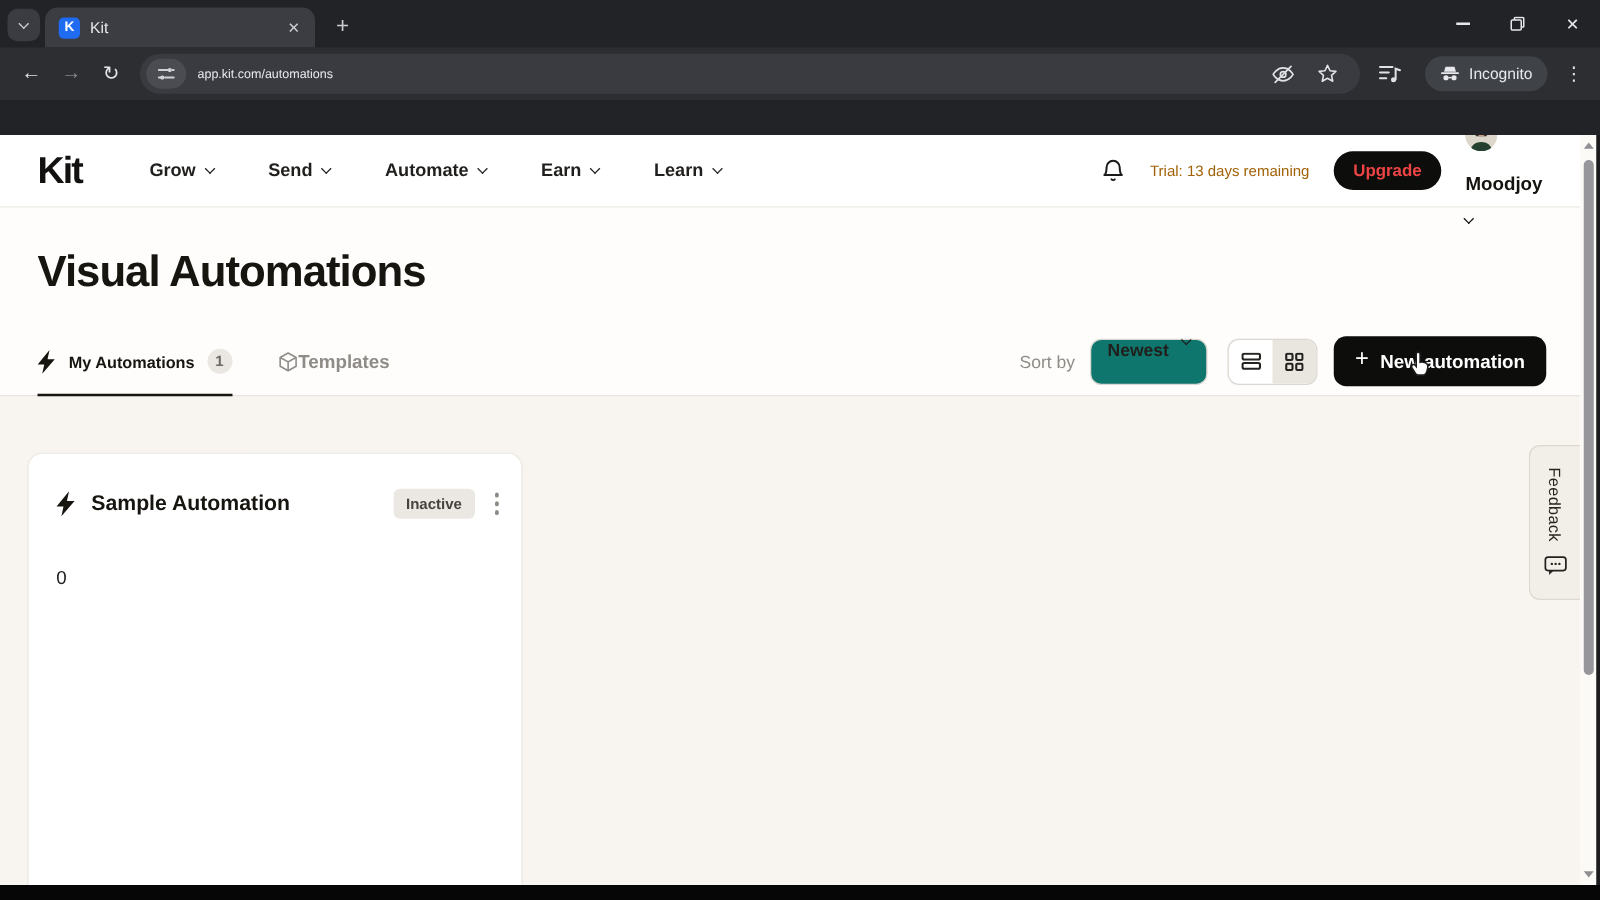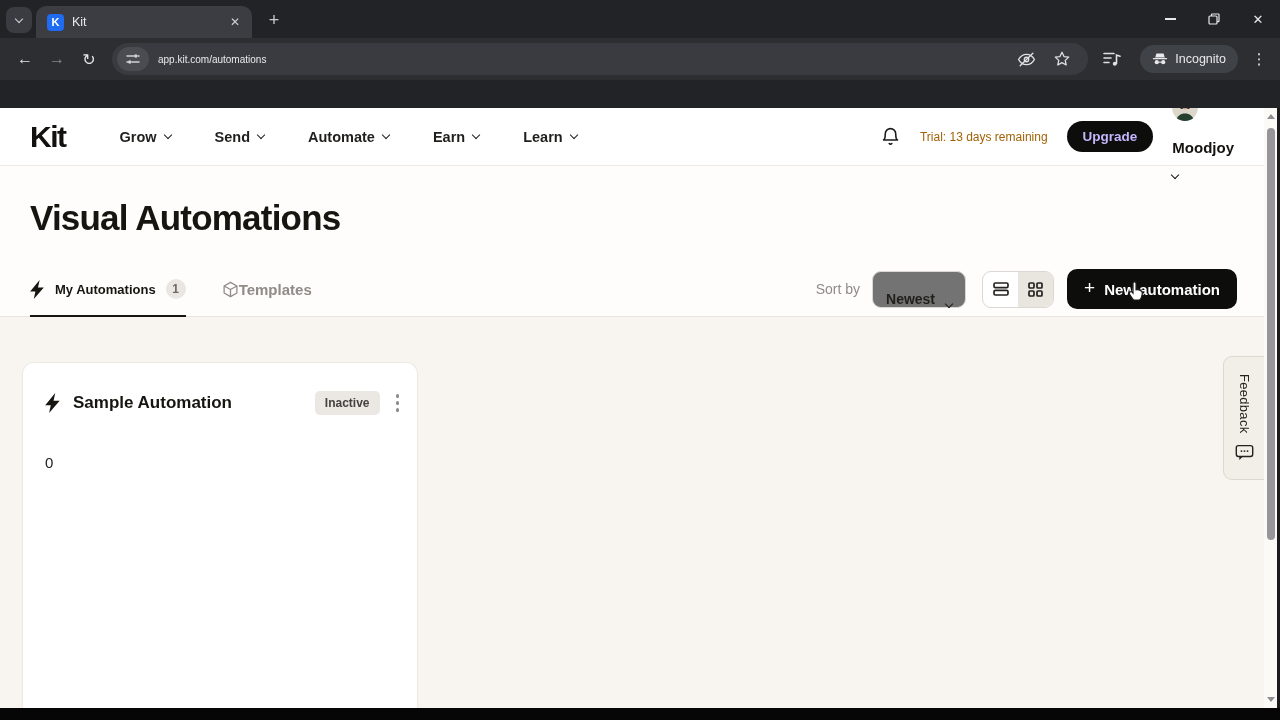--- a/index.html
+++ b/index.html
@@ -41,36 +41,36 @@
   .webpage { position:absolute; top:108px; left:0; width:1280px; height:600px; background:#f8f5f1; overflow:hidden; }
 
   .site-nav { position:absolute; top:0; left:0; right:0; height:58px; background:#fff; border-bottom:1px solid #edeae6; display:flex; align-items:center; padding:0 46px 0 30px; z-index:2; }
   .logo { font-size:30px; font-weight:900; letter-spacing:-1.5px; color:#121110; margin-right:54px; }
   .menu { display:flex; gap:44px;justify-content:space-between; }
   .menu-item { display:flex; align-items:center; font-size:14.5px; font-weight:600; color:#201f1d; cursor:pointer; }
   .menu-item .chev { margin-left:8px; margin-top:-3px; color:#201f1d; }
   .nav-right { margin-left:auto; display:flex; align-items:center; gap:19px; }
   .bell-wrap { display:flex; align-items:center; }
   .trial { font-size:12px; color:#a16207; }
-  .upgrade { background:#0d0d0c; color:#c4b5fd; font-size:13.5px; font-weight:700; padding:8px 16px; border-radius:18px; }
+  .upgrade { background:#0d0d0c; color:#ef4444; font-size:13.5px; font-weight:700; padding:8px 16px; border-radius:18px; }
   .account { display:flex; gap:18px; font-size:15px; font-weight:700; color:#14130f;flex-direction:column; }
   .avatar { width:26px; height:26px; border-radius:50%; overflow:hidden; display:block; }
   .account .chev { margin-top:-2px; }
 
   .page-head { position:absolute; top:58px; left:0; right:0; height:151px; background:#fefdfb; z-index:1; }
   .page-title { position:absolute; left:30px; top:32px; font-size:35px; font-weight:800; letter-spacing:-0.8px; color:#17150f; }
   .tabs-row { position:absolute; left:0; right:0; bottom:0; height:55px; border-bottom:1px solid #e8e4df; display:flex; align-items:center; padding:0 43px 0 30px; }
   .tab-active { display:flex; align-items:center; gap:10px; height:100%; position:relative; cursor:pointer; }
   .tab-active::after { content:""; position:absolute; left:0; right:0; bottom:-1px; height:2.5px; background:#17150f; }
   .tab-label { font-size:13px; font-weight:700; color:#17150f; }
   .count-badge { min-width:20px; height:20px; border-radius:10px; background:#eae7e2; color:#6d6a65; font-size:12px; font-weight:600; display:flex; align-items:center; justify-content:center; padding:0 6px; }
   .tab-templates { display:flex; align-items:center; margin-left:36px; font-size:15px; font-weight:600; color:#8f8c87; cursor:pointer; }
   .head-controls { margin-left:auto; display:flex; align-items:center; }
   .sort-label { font-size:14px; color:#8f8c87; margin-right:12px; }
-  .select { height:37px; padding:0 13px; border:1px solid #dbd7d2; border-radius:9px; background:#737373; display:flex; align-items:flex-end; gap:11px; font-size:14px; font-weight:600; color:#201f1b; cursor:pointer; }
+  .select { height:37px; padding:0 13px; border:1px solid #dbd7d2; border-radius:9px; background:#0f766e; display:flex; align-items:flex-start; gap:11px; font-size:14px; font-weight:600; color:#201f1b; cursor:pointer; }
   .select .chev { color:#201f1b; margin-top:-3px; }
   .view-toggle { margin-left:16px; border:1px solid #dbd7d2; border-radius:9px; background:#fff; display:flex; overflow:hidden; height:37px; }
   .seg { width:35px; display:flex; align-items:center; justify-content:center; cursor:pointer; }
   .seg.selected { background:#e9e5df; }
   .new-auto { margin-left:13px; height:40px; padding:0 17px; border-radius:10px; background:#0d0d0c; color:#fff; display:flex; align-items:center; gap:9px; font-size:15px; font-weight:600; cursor:pointer; }
   .plus-glyph { font-size:19px; font-weight:400; margin-top:-2px; }
 
   .page-body { position:absolute; top:209px; left:0; right:0; bottom:0; background:#f8f5f1; }
   .card { position:absolute; left:22px; top:45px; width:396px; height:346px; background:#fff; border:1px solid #eceae5; border-bottom:none; border-radius:12px 12px 0 0; box-shadow:0 1px 2px rgba(0,0,0,0.03); }
   .card-head { display:flex; align-items:center; padding:27px 16px 0 22px; }

